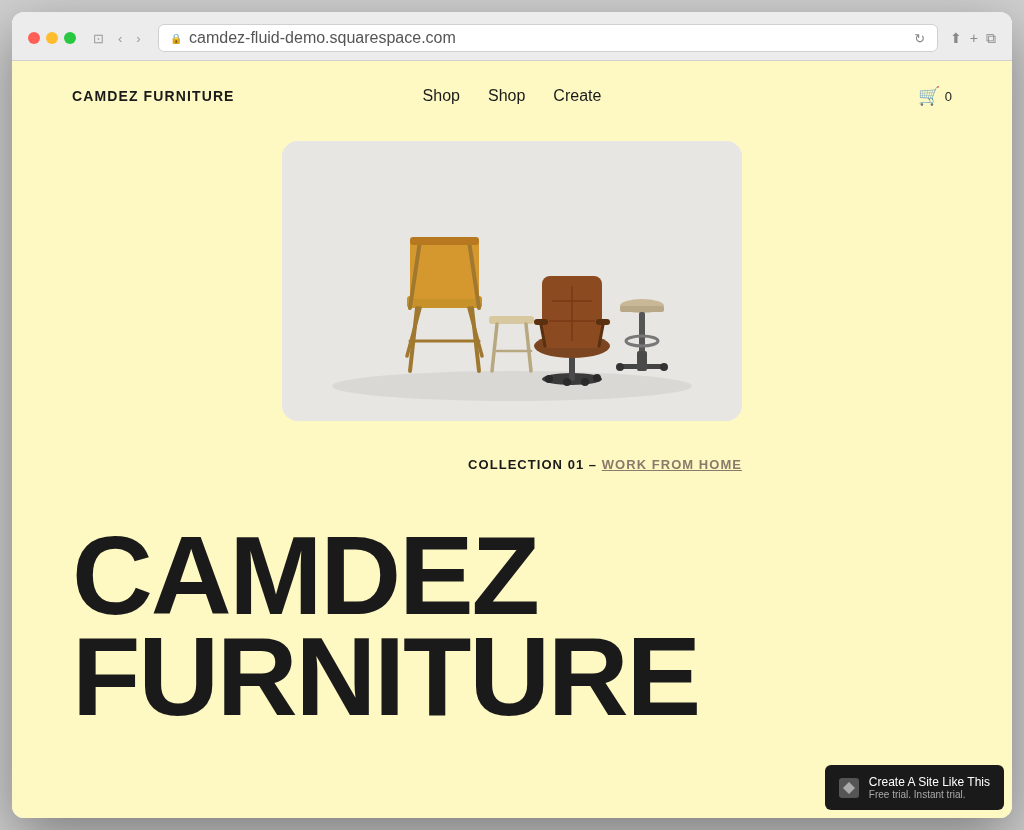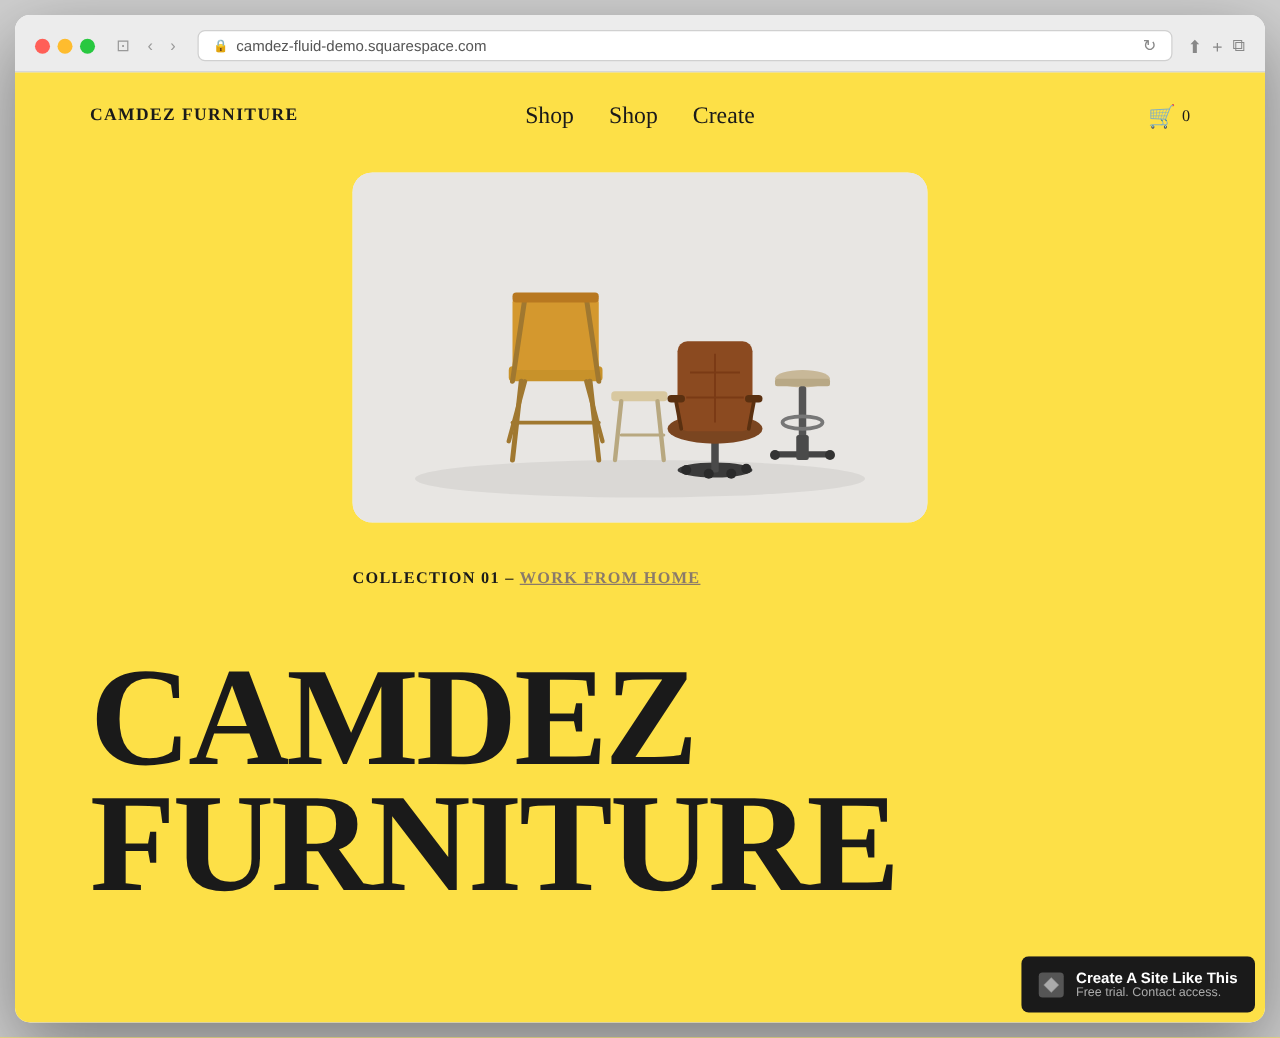--- a/index.html
+++ b/index.html
@@ -82,43 +82,42 @@
       color: #555;
     }
 
     .lock-icon {
       color: #888;
       font-size: 10px;
     }
 
     .address-text {
       color: #555;
-      font-size: 12px;
+      font-size: 16px;
     }
 
     .refresh-btn {
       color: #888;
       font-size: 13px;
       margin-left: 4px;
     }
 
     .browser-actions {
       display: flex;
       gap: 8px;
       align-items: center;
       color: #888;
       font-size: 14px;
     }
 
     
     .page-content {
       flex: 1;
       overflow-y: auto;
-      background: #fde047;
-      font-family: Liberation Serif, serif;
+      background: #fef9c3;
     }
 
     
     .navbar {
       display: flex;
       align-items: center;
       justify-content: space-between;
       padding: 24px 60px;
       position: relative;
     }
@@ -134,21 +133,21 @@
     .nav-links {
       display: flex;
       gap: 28px;
       align-items: center;
       position: absolute;
       left: 50%;
       transform: translateX(-50%);
     }
 
     .nav-link {
-      font-size: 19px;
+      font-size: 16px;
       font-weight: 400;
       color: #1a1a1a;
       text-decoration: none;
       cursor: pointer;
     }
 
     .cart-area {
       display: flex;
       align-items: center;
       gap: 4px;
@@ -197,21 +196,21 @@
       height: 100%;
     }
 
     .collection-label {
       padding: 16px 0 4px;
       font-size: 13px;
       font-weight: 700;
       letter-spacing: 0.08em;
       color: #1a1a1a;
       text-transform: uppercase;
-      text-align: left;
+      text-align: right;
       width: 460px;
     }
 
     .collection-label .collection-link {
       color: #8a7a6a;
       text-decoration: underline;
       cursor: pointer;
     }
 
     
@@ -266,21 +265,21 @@
       border-radius: 3px;
       display: flex;
       align-items: center;
       justify-content: center;
       font-size: 10px;
       flex-shrink: 0;
     }
 
     .sq-text-main {
       font-size: 12px;
-      font-weight: 700;
+      font-weight: 400;
     }
 
     .sq-text-sub {
       font-size: 10px;
       color: #aaa;
     }
   </style>
 </head>
 <body>
 
@@ -412,15 +411,15 @@
 </div>
 
 <div class="squarespace-banner">
   <div class="sq-icon">
     <svg width="14" height="14" viewBox="0 0 14 14" fill="none" xmlns="http://www.w3.org/2000/svg">
       <path d="M7 1L13 7L7 13L1 7L7 1Z" fill="#aaa" stroke="#888" stroke-width="0.5"></path>
     </svg>
   </div>
   <div>
     <div class="sq-text-main">Create A Site Like This</div>
-    <div class="sq-text-sub">Free trial. Contact access.</div>
+    <div class="sq-text-sub">Free trial. Instant trial.</div>
   </div>
 </div>
 
 </body></html>

